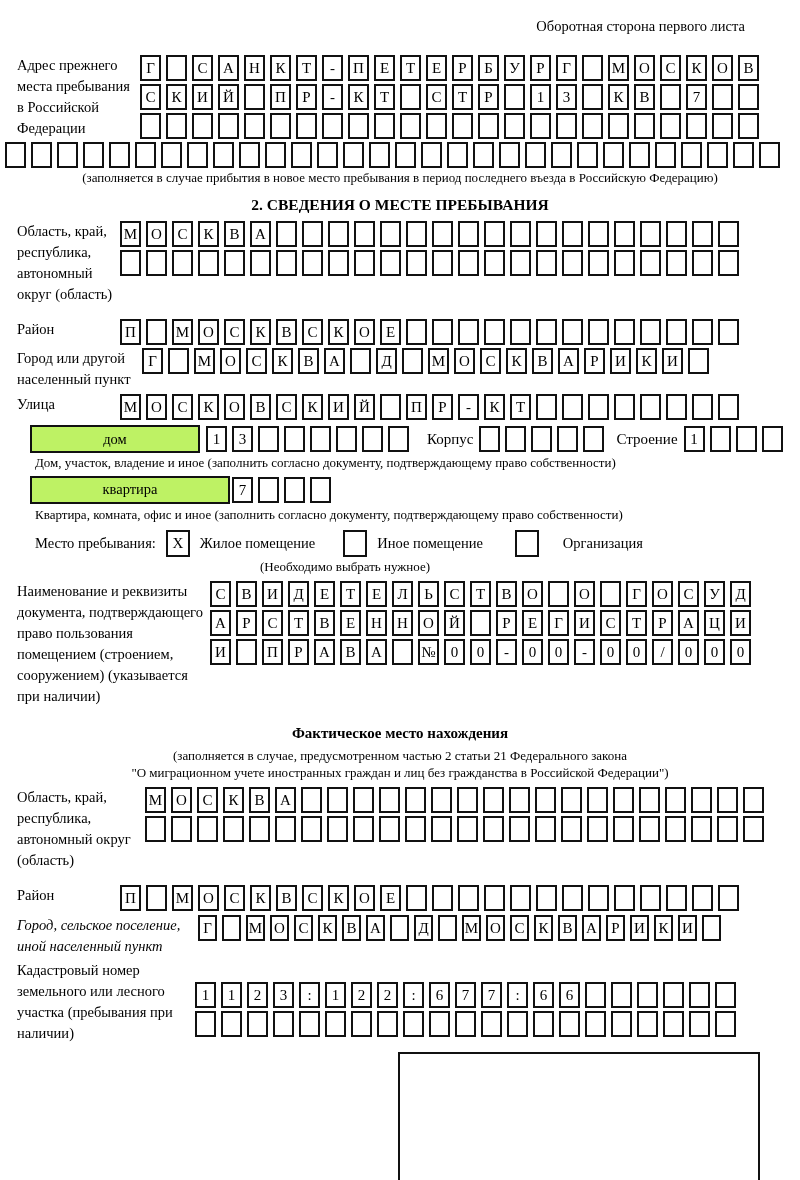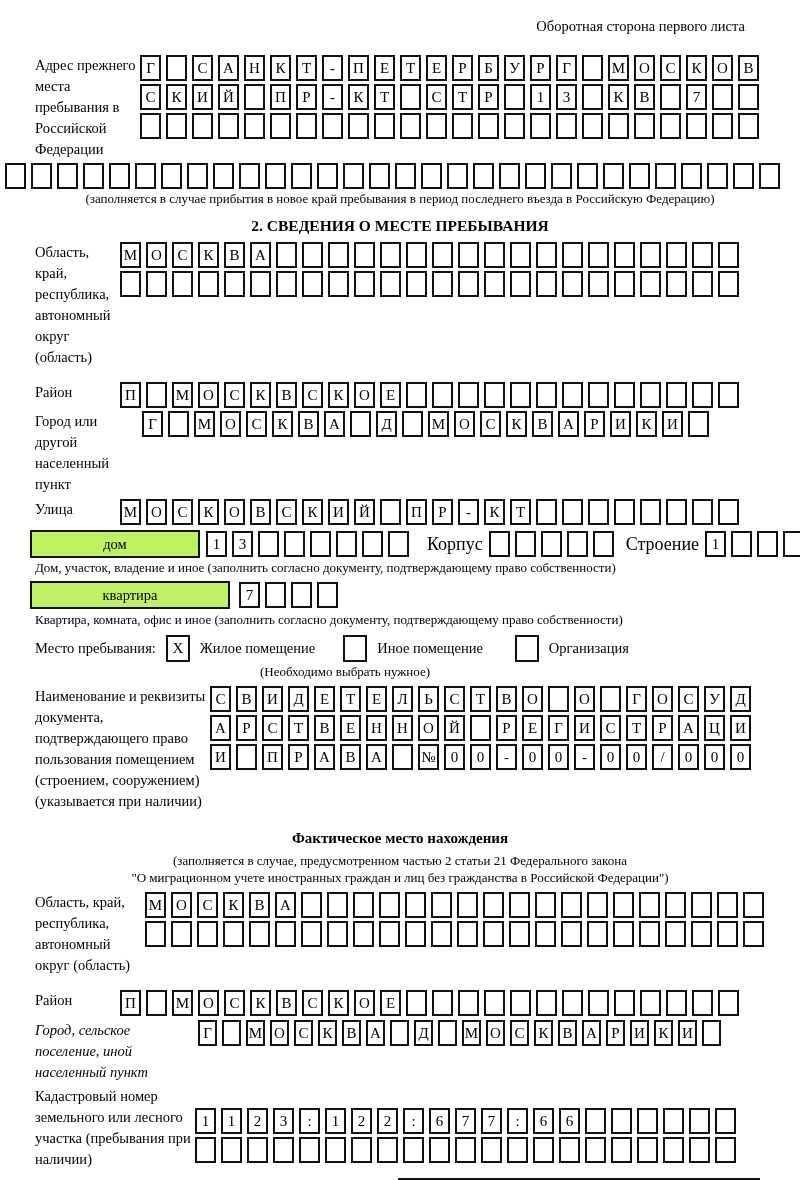--- a/index.html
+++ b/index.html
@@ -6,38 +6,38 @@
   body{
     width:800px;height:1180px;overflow:hidden;
     font-family:"Liberation Serif","DejaVu Serif",serif;
     color:#000;
   }
   .page{width:800px;height:1180px;box-sizing:border-box;padding-top:18px;}
   .hdr{
     text-align:right;padding-right:55px;font-size:14.5px;margin-bottom:20px;
   }
   .row{display:flex;align-items:flex-start;}
-  .lbl{font-size:14.5px;line-height:1.45;box-sizing:border-box;padding-left:35px;flex:0 0 auto;}
+  .lbl{font-size:14.5px;line-height:1.45;box-sizing:border-box;padding-left:17px;flex:0 0 auto;}
   .rowsCol{display:flex;flex-direction:column;gap:3px;}
   .boxes{display:flex;gap:5px;flex:0 0 auto;}
   .cell{
     box-sizing:border-box;width:21px;height:26px;border:2px solid #111;
     font-size:15px;line-height:22px;text-align:center;flex:0 0 auto;
     background:#fff;
   }
   .tight .cell{width:19px;}
   .caption{font-size:13px;line-height:1.3;}
   .center{text-align:center;}
   .h2{font-weight:bold;font-size:15.5px;text-align:center;margin:9px 0 7px 0;}
   .h3{font-weight:bold;font-size:15px;text-align:center;}
   .bigbox{
     box-sizing:border-box;height:28px;border:2px solid #111;background:#bef264;
     display:flex;align-items:center;justify-content:center;font-size:14.5px;flex:0 0 auto;
   }
-  .inline-lbl{font-size:18px;line-height:28px;white-space:nowrap;flex:0 0 auto;}
+  .inline-lbl{font-size:15px;line-height:28px;white-space:nowrap;flex:0 0 auto;}
   .chk{
     box-sizing:border-box;width:24px;height:27px;border:2px solid #111;background:#fff;
     font-size:15px;line-height:23px;text-align:center;flex:0 0 auto;
   }
   .chkrow{display:flex;align-items:center;gap:10px;padding-left:35px;}
   .chkrow .optlbl{font-size:14.5px;white-space:nowrap;}
   .stamp-wrap{margin-left:392px;width:375px;margin-top:8px;}
   .stamp-box{
     box-sizing:border-box;width:362px;height:175px;border:2px solid #111;background:#fff;margin-left:6px;
   }
@@ -163,21 +163,21 @@
       <span class="cell"></span>
       <span class="cell"></span>
       <span class="cell"></span>
       <span class="cell"></span>
       <span class="cell"></span>
       <span class="cell"></span>
       <span class="cell"></span>
       <span class="cell"></span>
       <span class="cell"></span>
     </div>
-  <div class="caption center mt2">(заполняется в случае прибытия в новое край пребывания в период последнего въезда в Российскую Федерацию)</div>
+  <div class="caption center mt2">(заполняется в случае прибытия в новое место пребывания в период последнего въезда в Российскую Федерацию)</div>
 
   <div class="h2">2. СВЕДЕНИЯ О МЕСТЕ ПРЕБЫВАНИЯ</div>
 
   <div class="row">
     <div class="lbl w120">Область, край, республика, автономный округ (область)</div>
     <div class="rowsCol">
       <div class="boxes">
           <span class="cell">М</span>
           <span class="cell">О</span>
           <span class="cell">С</span>
@@ -343,39 +343,39 @@
     <span class="inline-lbl" style="margin-left:6px;">Строение</span>
     <div class="boxes">
         <span class="cell">1</span>
         <span class="cell"></span>
         <span class="cell"></span>
         <span class="cell"></span>
       </div>
   </div>
   <div class="caption mt2" style="padding-left:35px;">Дом, участок, владение и иное (заполнить согласно документу, подтверждающему право собственности)</div>
 
-  <div class="row mt4" style="padding-left:30px;gap:9px;align-items:center;">
+  <div class="row mt4" style="padding-left:30px;gap:2px;align-items:center;">
     <div class="bigbox" style="width:200px;">квартира</div>
     <div class="boxes">
         <span class="cell">7</span>
         <span class="cell"></span>
         <span class="cell"></span>
         <span class="cell"></span>
       </div>
   </div>
   <div class="caption mt3" style="padding-left:35px;">Квартира, комната, офис и иное (заполнить согласно документу, подтверждающему право собственности)</div>
 
   <div class="chkrow mt6">
     <span class="optlbl">Место пребывания:</span>
     <span class="chk">X</span>
     <span class="optlbl">Жилое помещение</span>
     <span class="chk" style="margin-left:18px;"></span>
     <span class="optlbl">Иное помещение</span>
     <span class="chk" style="margin-left:22px;"></span>
-    <span class="optlbl" style="">Организация</span>
+    <span class="optlbl" style="margin-left:14px;">Организация</span>
   </div>
   <div class="note-sel">(Необходимо выбрать нужное)</div>
 
   <div class="row mt6">
     <div class="lbl w210">Наименование и реквизиты документа, подтверждающего право пользования помещением (строением, сооружением) (указывается при наличии)</div>
     <div class="rowsCol">
       <div class="boxes">
           <span class="cell">С</span>
           <span class="cell">В</span>
           <span class="cell">И</span>

